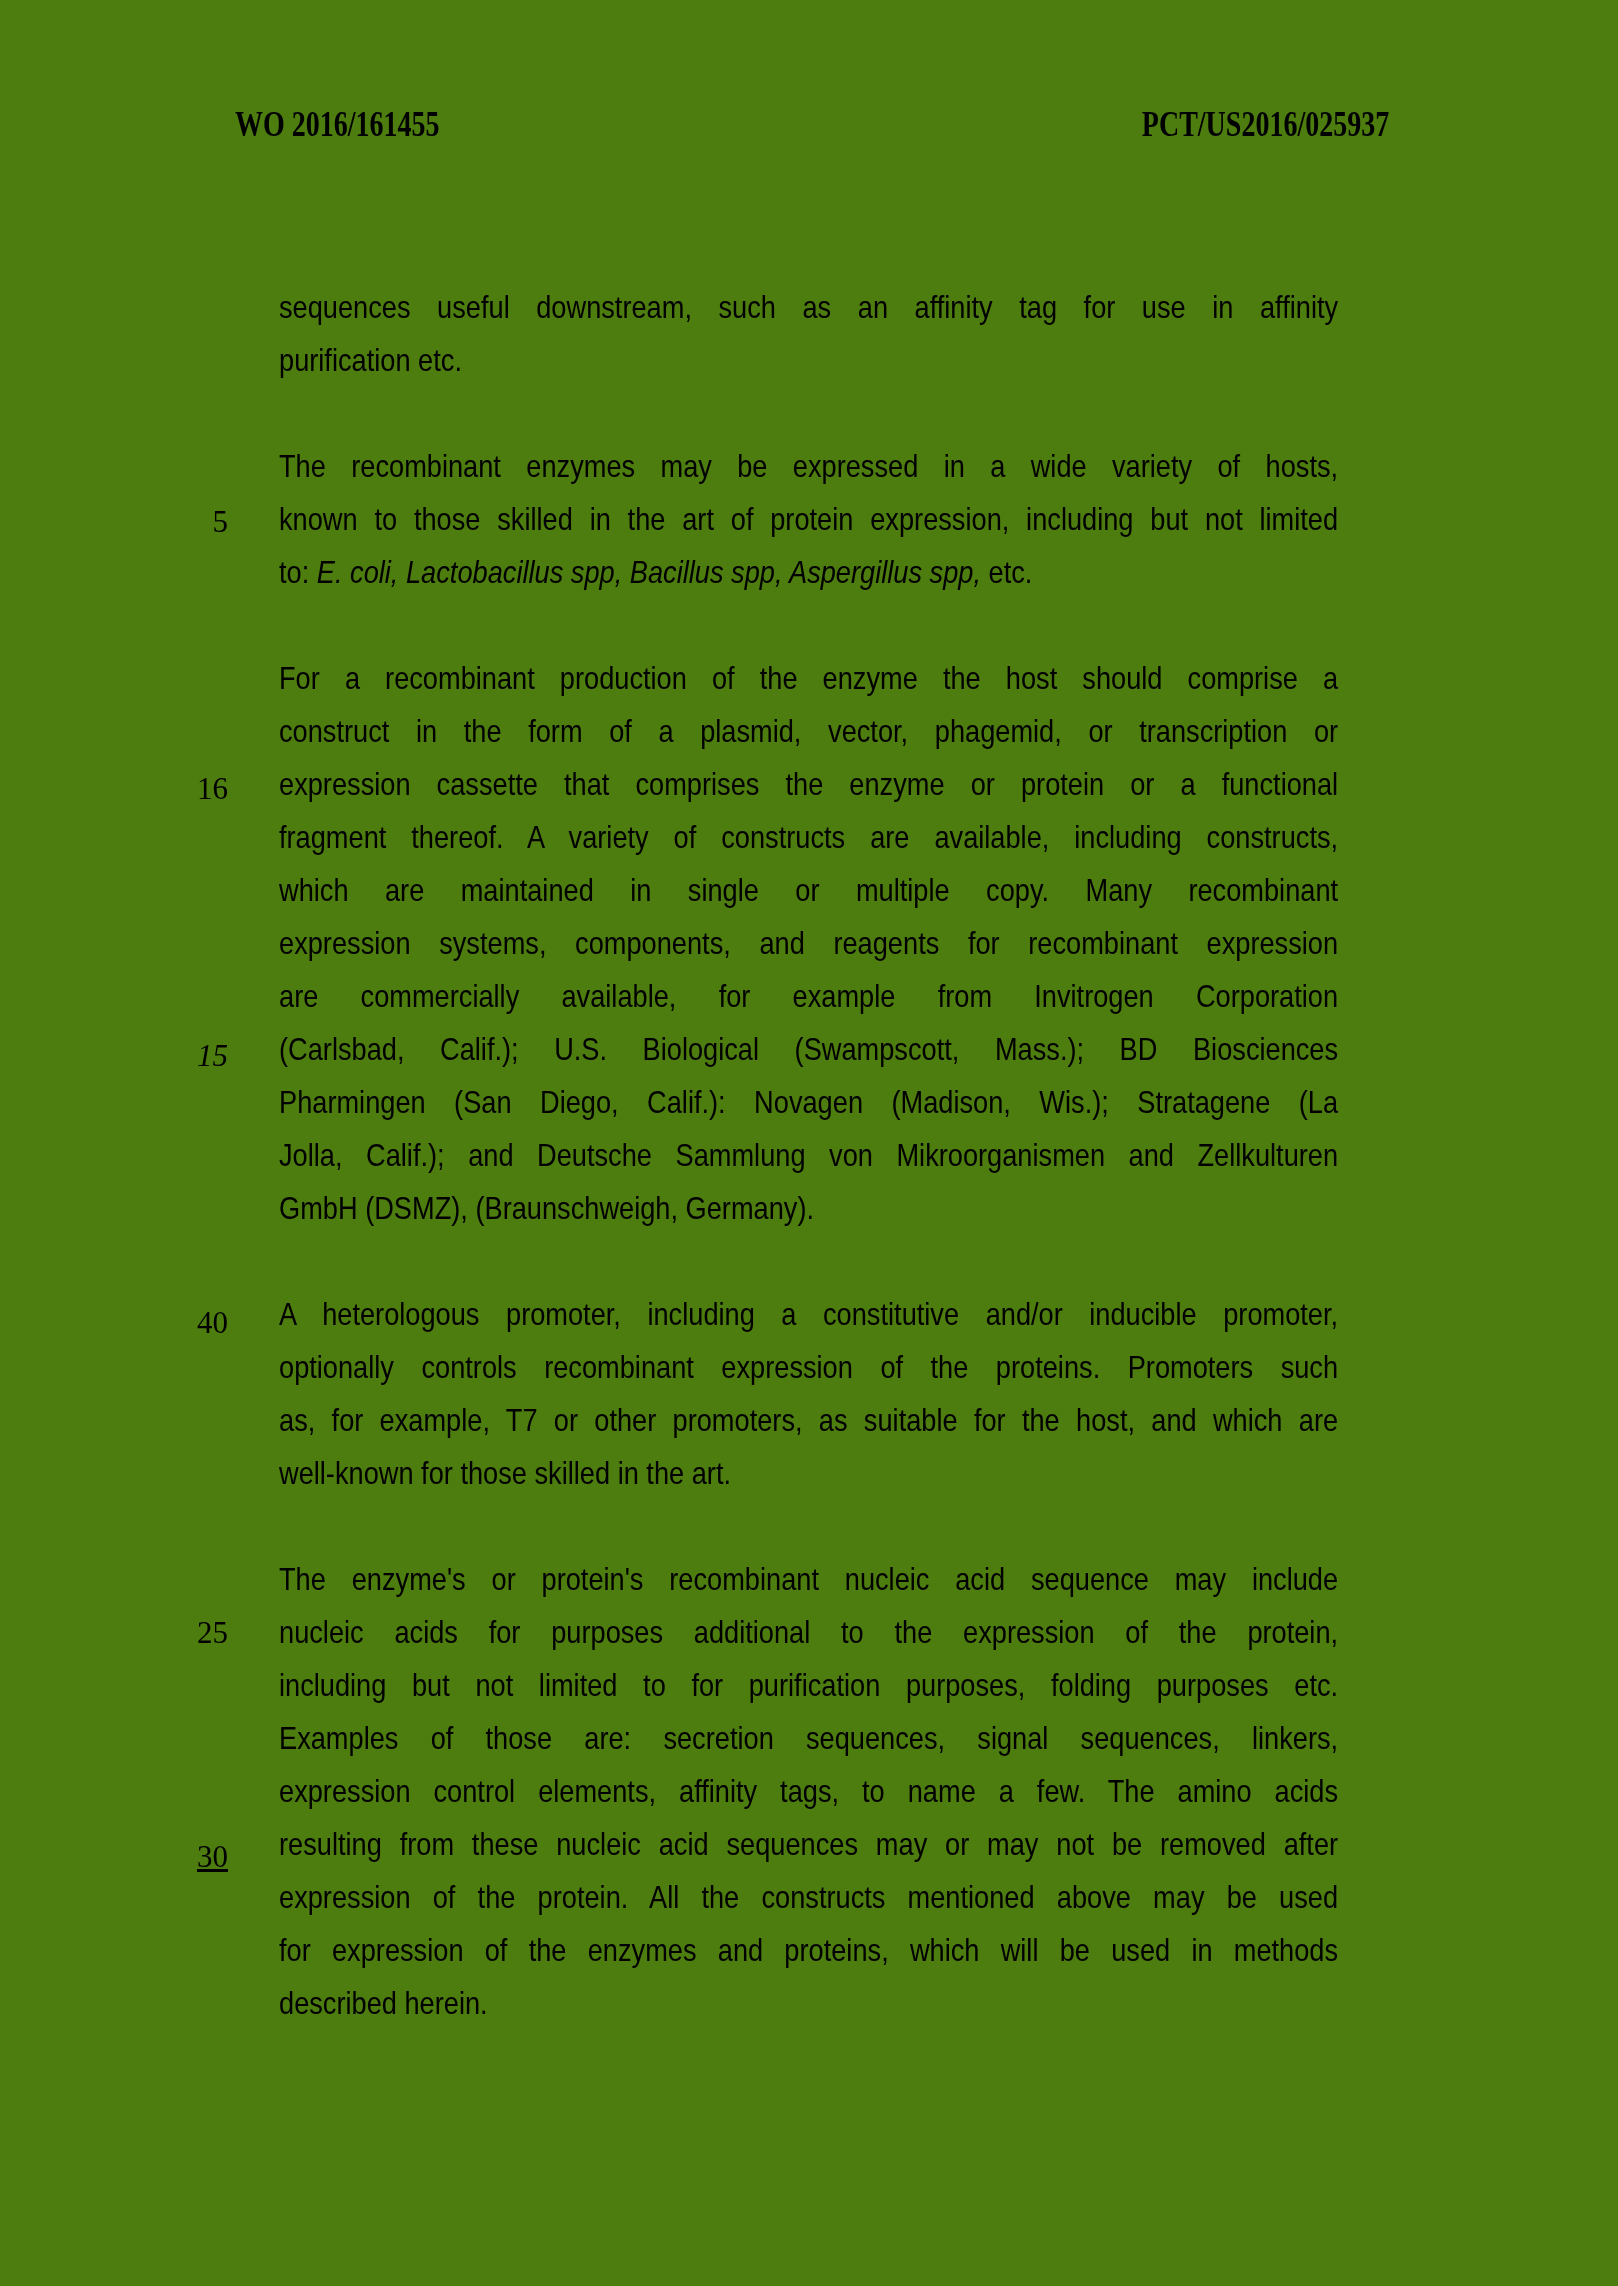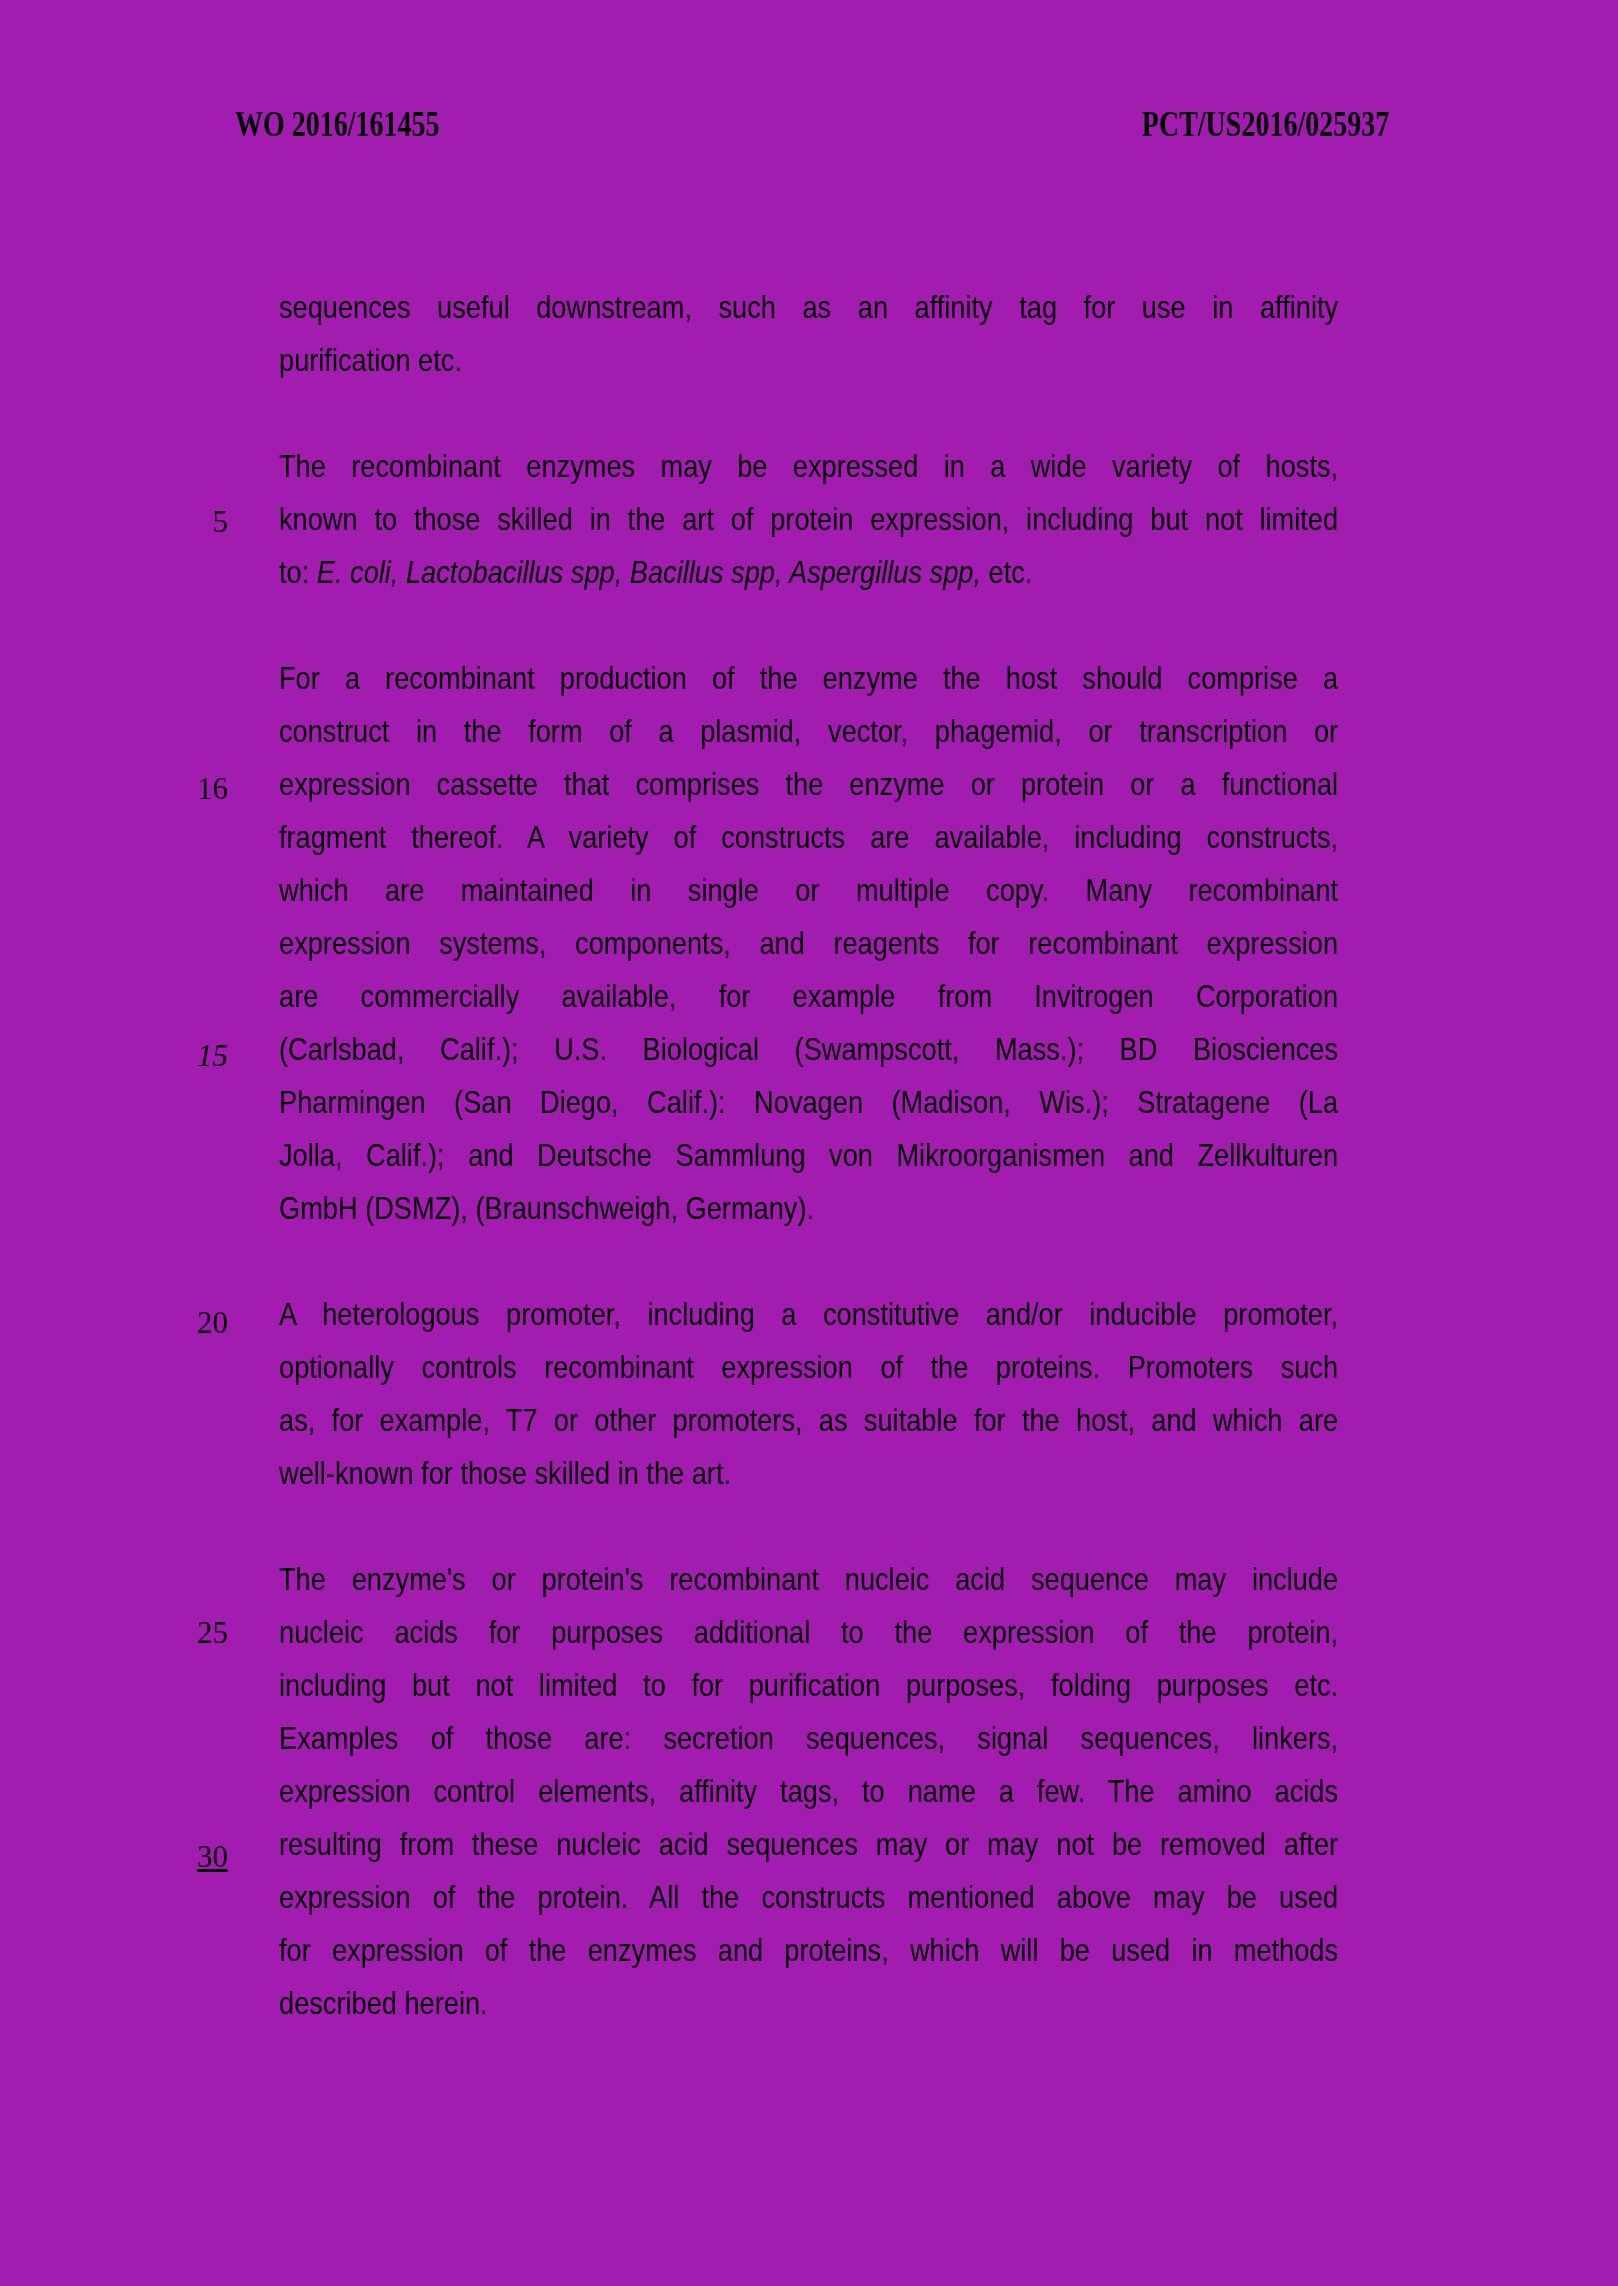--- a/index.html
+++ b/index.html
@@ -4,21 +4,21 @@
 <style>
   html, body {
     margin: 0;
     padding: 0;
     background: #ffffff;
   }
   .page {
     position: relative;
     width: 1618px;
     height: 2287px;
-    background: #a21caf;
+    background: #4d7c0f;
     color: #000000;
     overflow: hidden;
   }
   
   .header-left, .header-right {
     position: absolute;
     top: 103px;
     font-family: "Liberation Serif", serif;
     font-weight: bold;
     font-size: 35px;
@@ -91,21 +91,21 @@
 <div class="page">
 
   <div class="header-left">WO 2016/161455</div>
 
   <div class="header-right">PCT/US2016/025937</div>
 
   <div id="margin-numbers">
       <div class="margin-num" style="top: 495px;">5</div>
       <div class="margin-num" style="top: 762px;">16</div>
       <div class="margin-num" style="top: 1029px; font-style: italic;">15</div>
-      <div class="margin-num" style="top: 1296px;">20</div>
+      <div class="margin-num" style="top: 1296px;">40</div>
       <div class="margin-num" style="top: 1606px;">25</div>
       <div class="margin-num" style="top: 1830px; text-decoration: underline;">30</div>
     </div>
 
   <div class="body-text" id="body-text">
       <div class="para">
         <div class="tline"><span class="">sequences useful downstream, such as an affinity tag for use in affinity</span></div>
         <div class="tline last"><span class="">purification etc.</span></div>
       </div>
       <div class="para">

